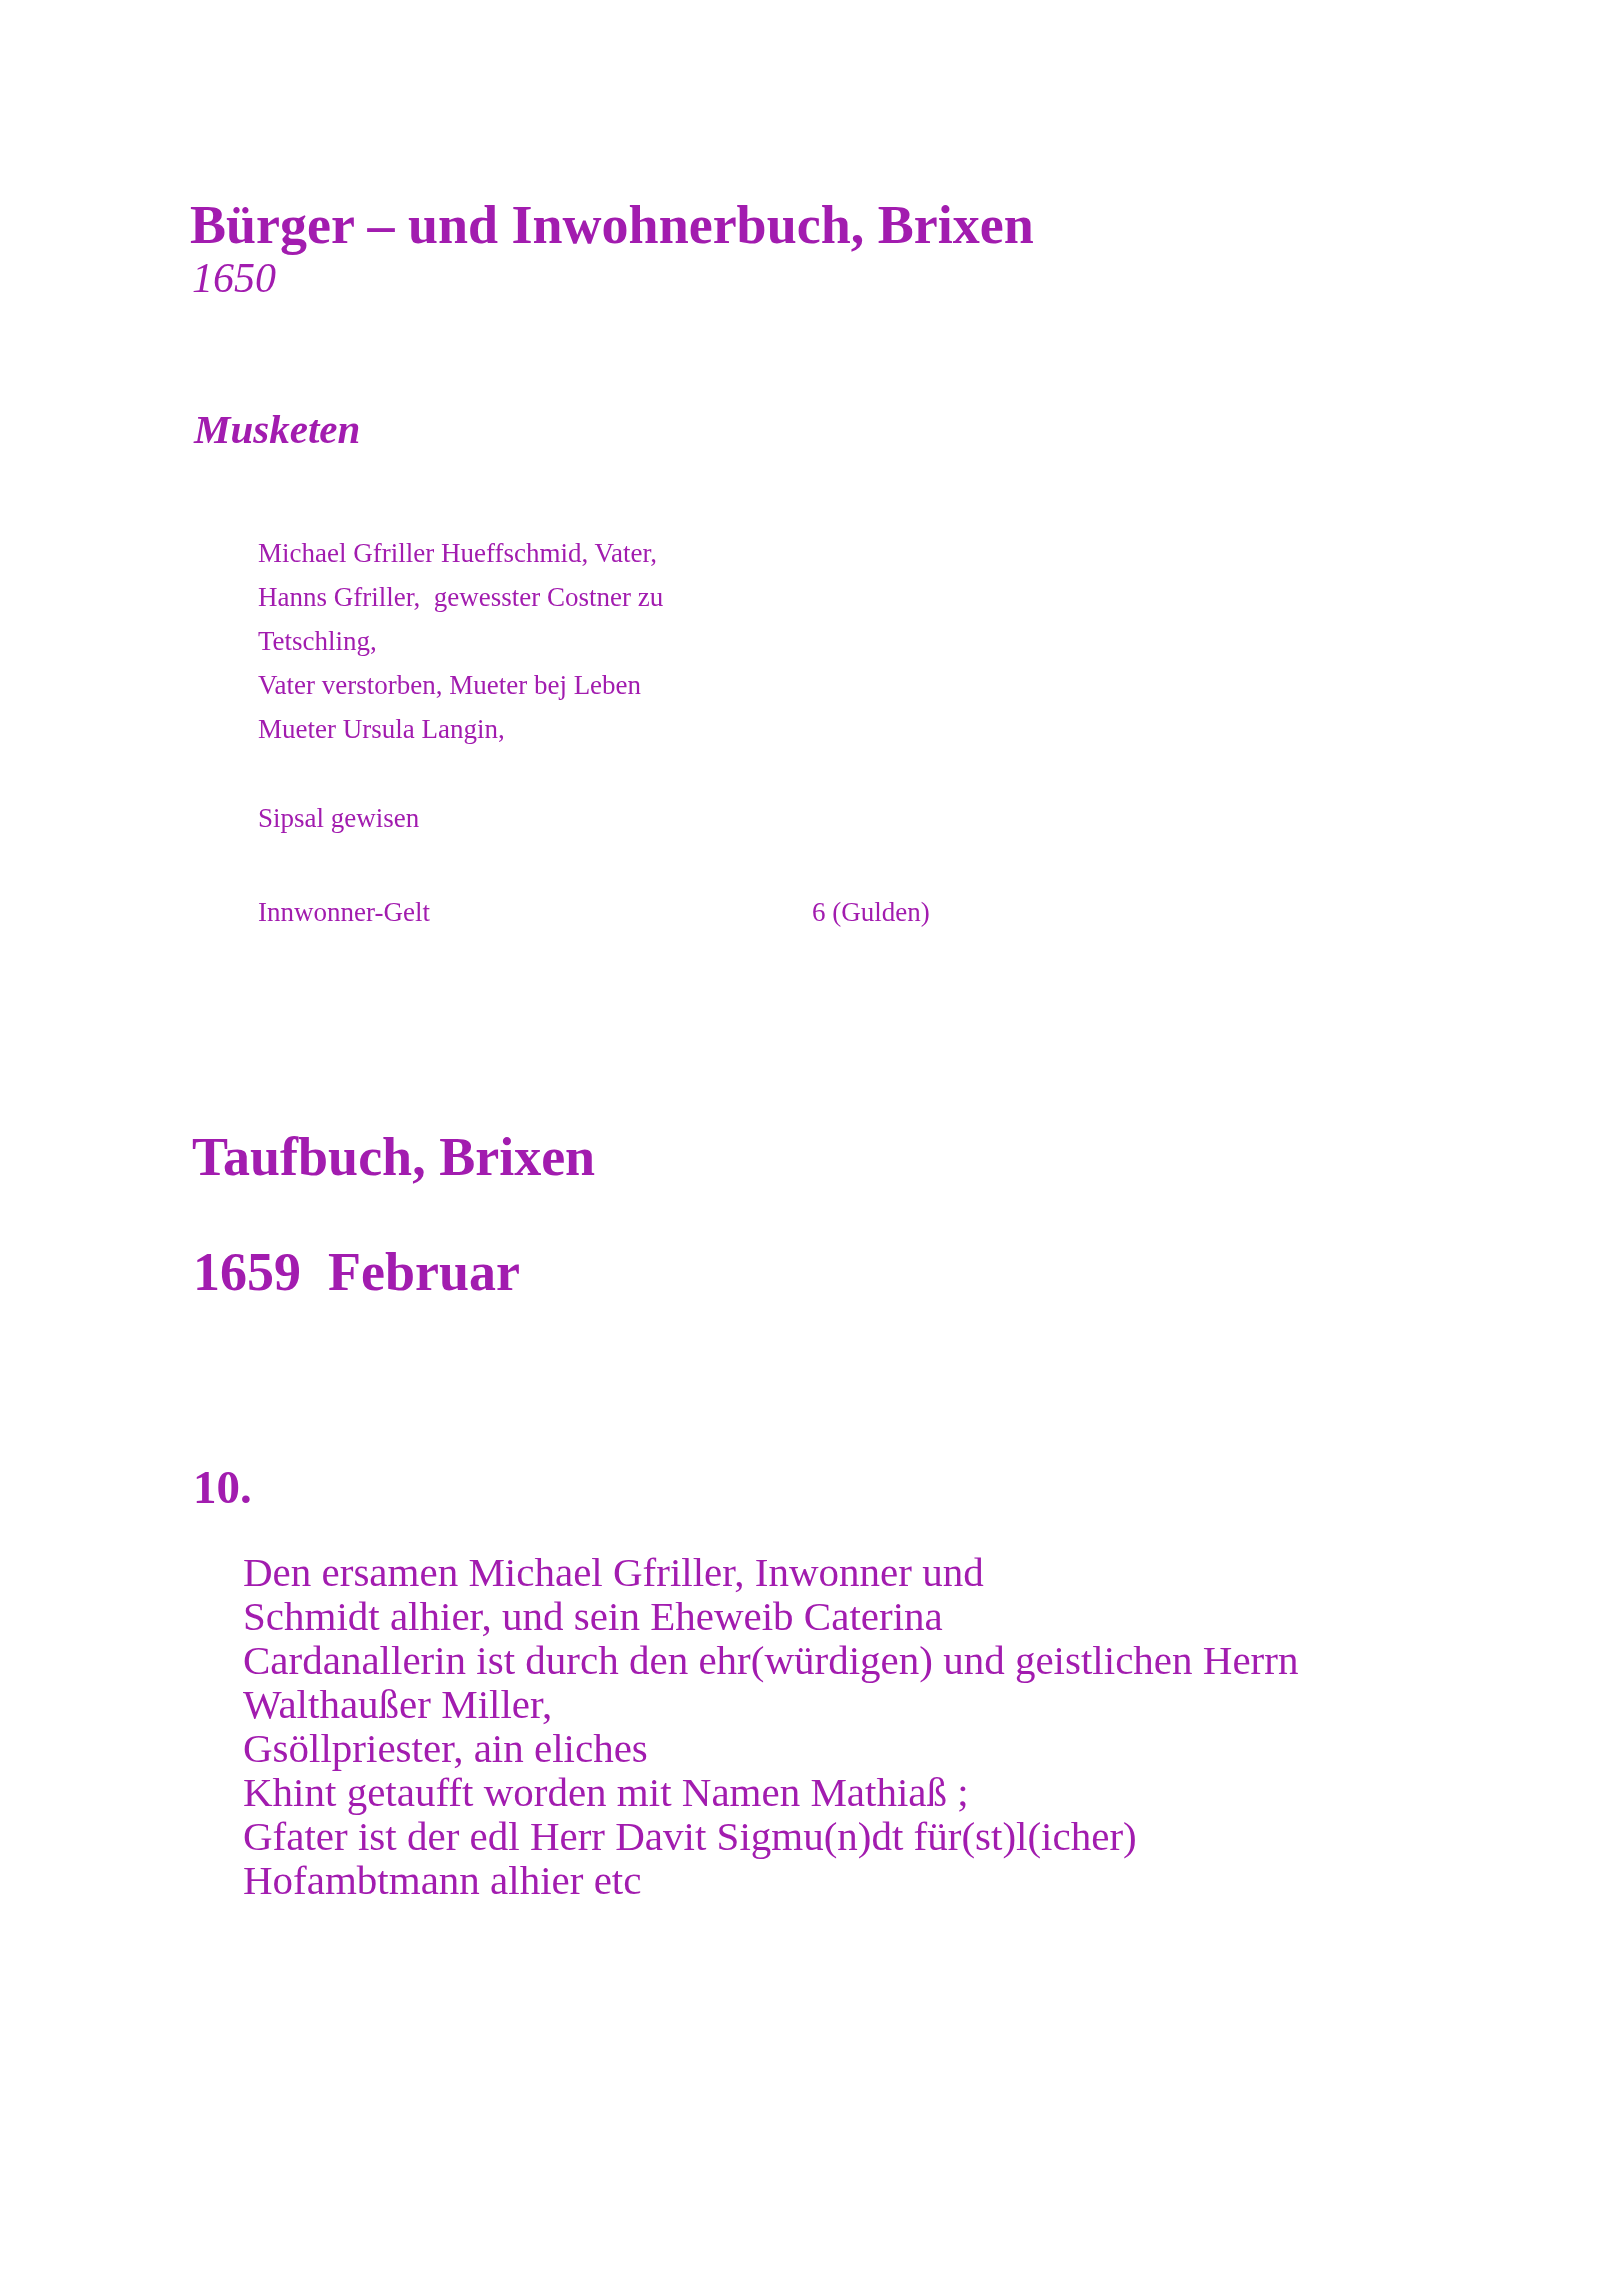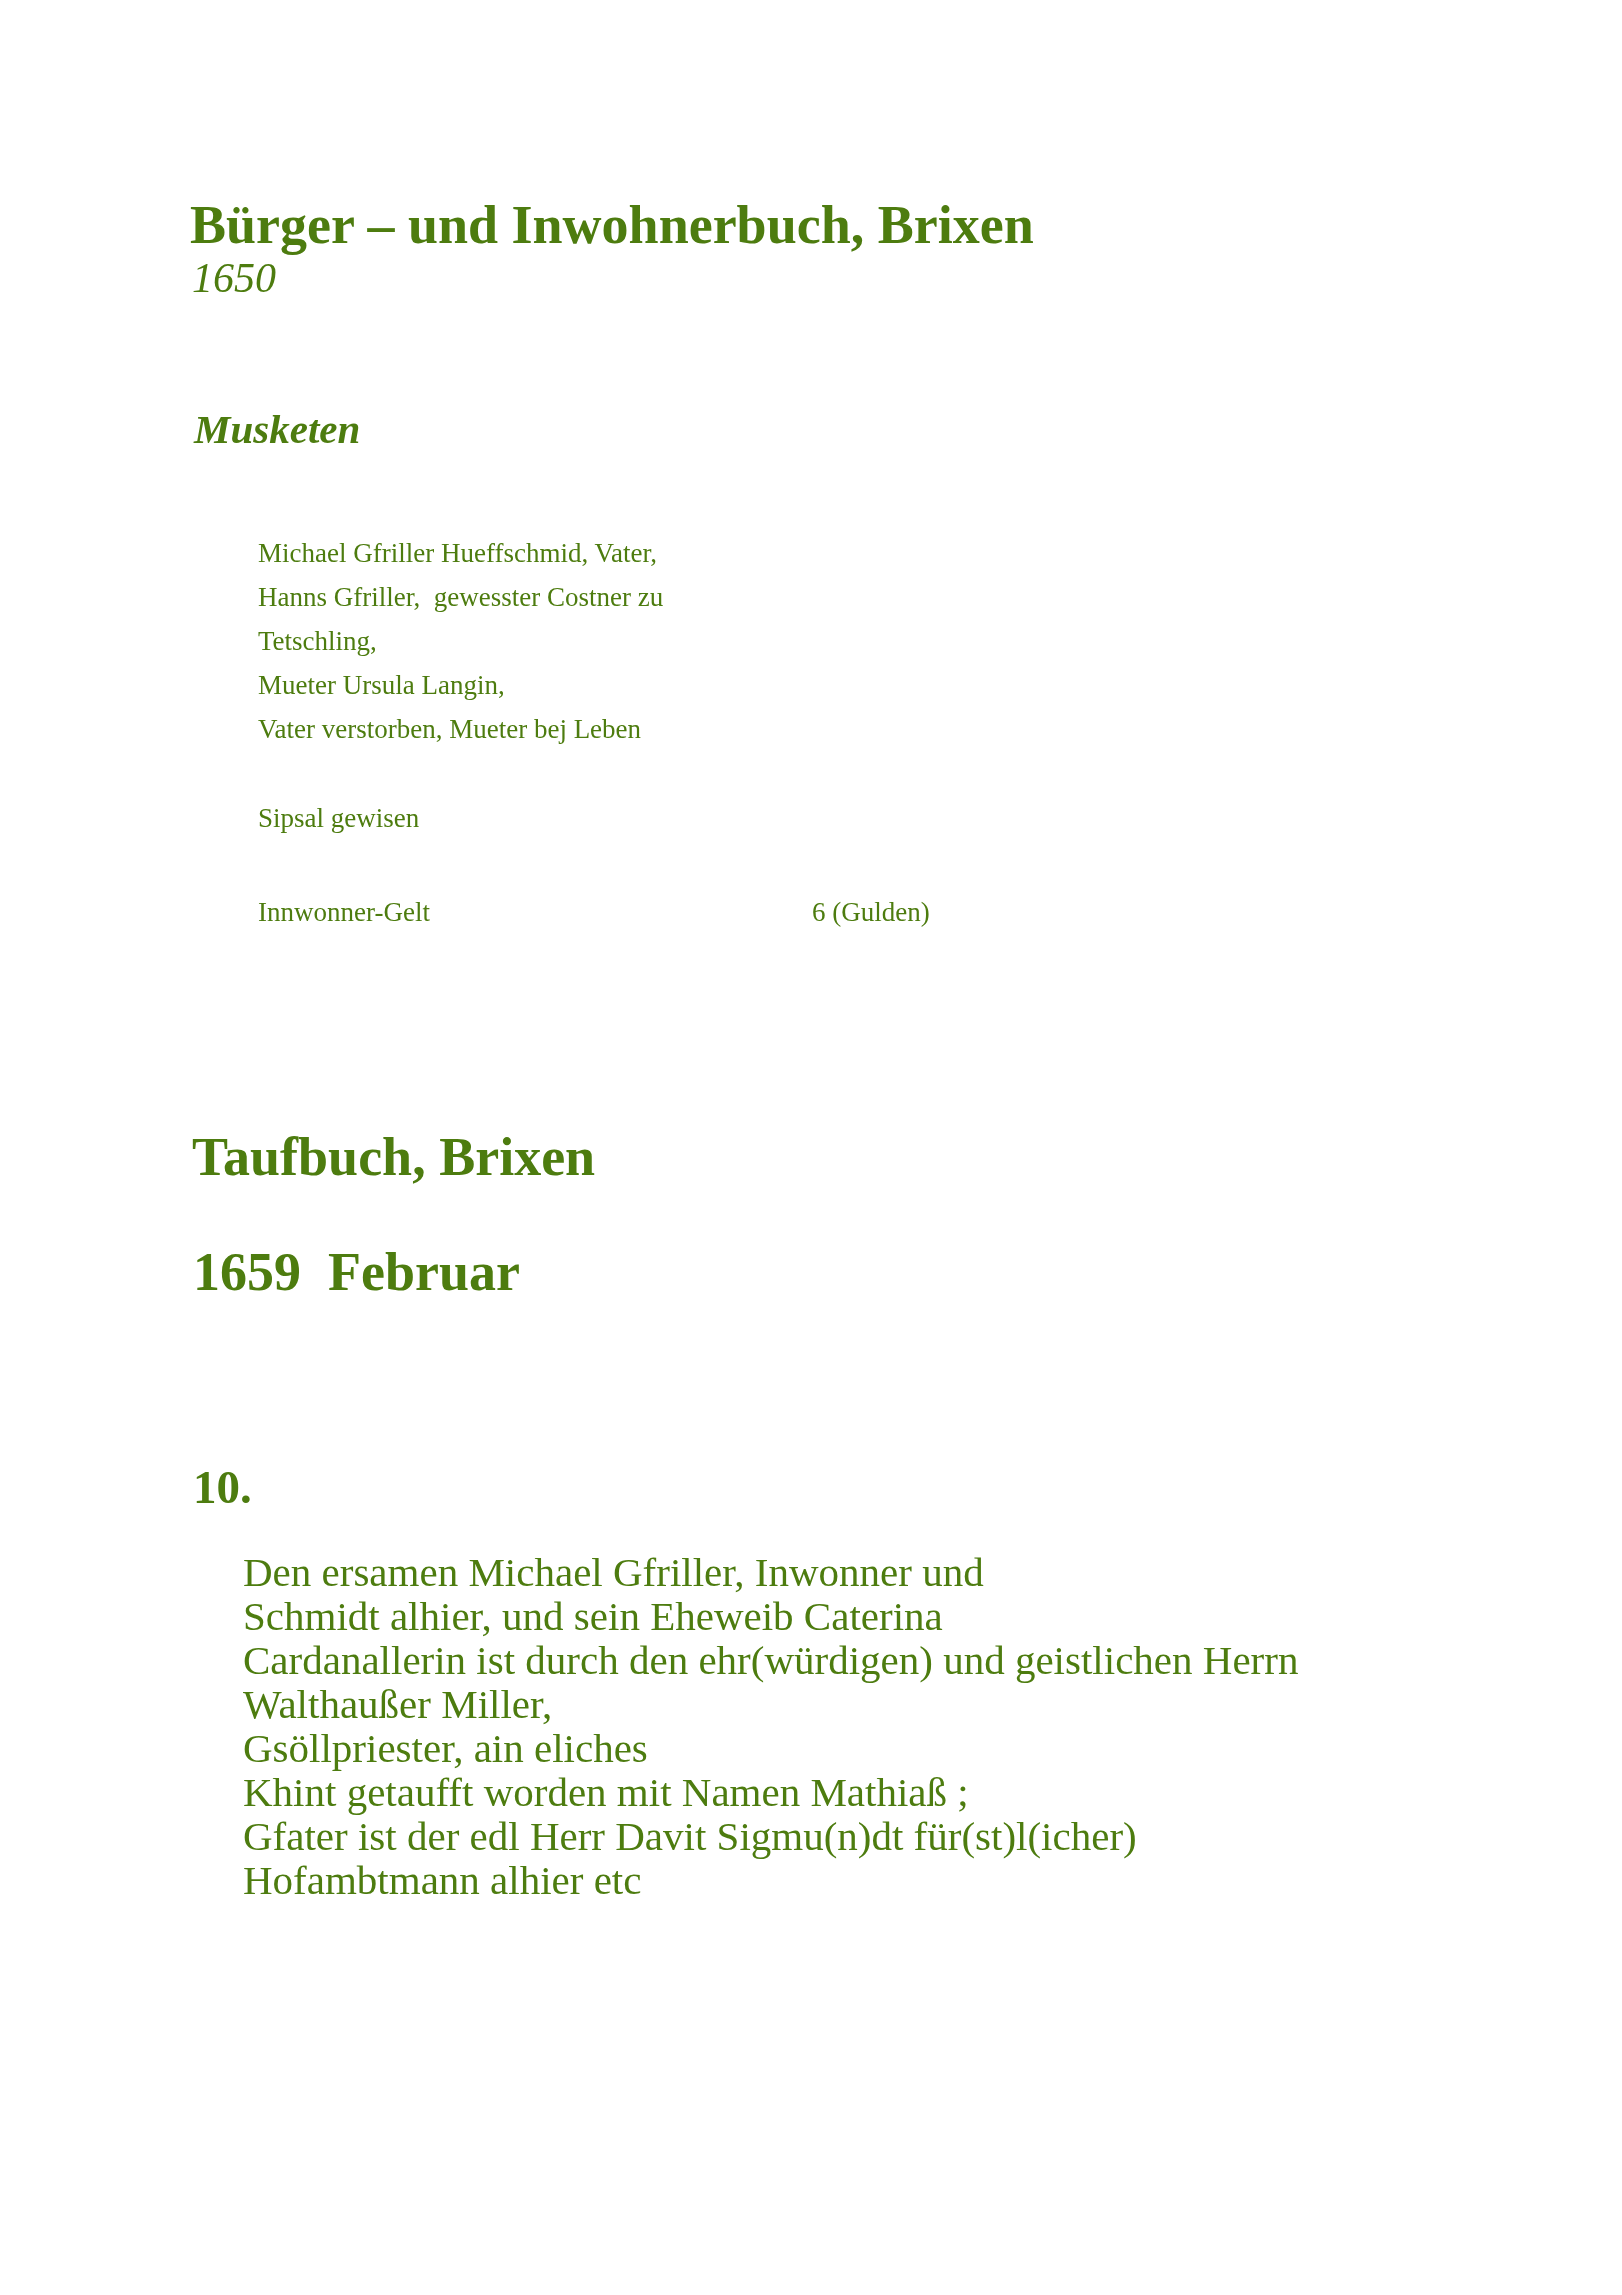--- a/index.html
+++ b/index.html
@@ -5,21 +5,21 @@
   html, body {
     margin: 0;
     padding: 0;
     background: #ffffff;
   }
   .page {
     position: relative;
     width: 1622px;
     height: 2295px;
     background: #ffffff;
-    color: #4d7c0f;
+    color: #a21caf;
     font-family: "Liberation Serif", "DejaVu Serif", serif;
     overflow: hidden;
   }
   .block {
     position: absolute;
     white-space: pre-wrap;
   }
   .doc-title {
     font-size: 54px;
     line-height: 54px;
@@ -61,21 +61,21 @@
 <body>
 
 <div class="page">
 
   <div class="block doc-title" style="left:190px; top:198px;">Bürger – und Inwohnerbuch, Brixen</div>
 
   <div class="block doc-year" style="left:192px; top:257px;">1650</div>
 
   <div class="block category-heading" style="left:194px; top:409px;">Musketen</div>
 
-  <div class="block body-text" style="left:258px; top:531px;"><div>Michael Gfriller Hueffschmid, Vater,</div><div>Hanns Gfriller,  gewesster Costner zu</div><div>Tetschling,</div><div>Mueter Ursula Langin,</div><div>Vater verstorben, Mueter bej Leben</div></div>
+  <div class="block body-text" style="left:258px; top:531px;"><div>Michael Gfriller Hueffschmid, Vater,</div><div>Hanns Gfriller,  gewesster Costner zu</div><div>Tetschling,</div><div>Vater verstorben, Mueter bej Leben</div><div>Mueter Ursula Langin,</div></div>
 
   <div class="block body-text" style="left:258px; top:796px;">Sipsal gewisen</div>
 
   <div class="block body-text" style="left:258px; top:890px;">Innwonner-Gelt</div>
 
   <div class="block body-text" style="left:812px; top:890px;text-align:right;">6 (Gulden)</div>
 
   <div class="block doc-title" style="left:192px; top:1130px;">Taufbuch, Brixen</div>
 
   <div class="block date-heading" style="left:193px; top:1245px;">1659  Februar</div>

